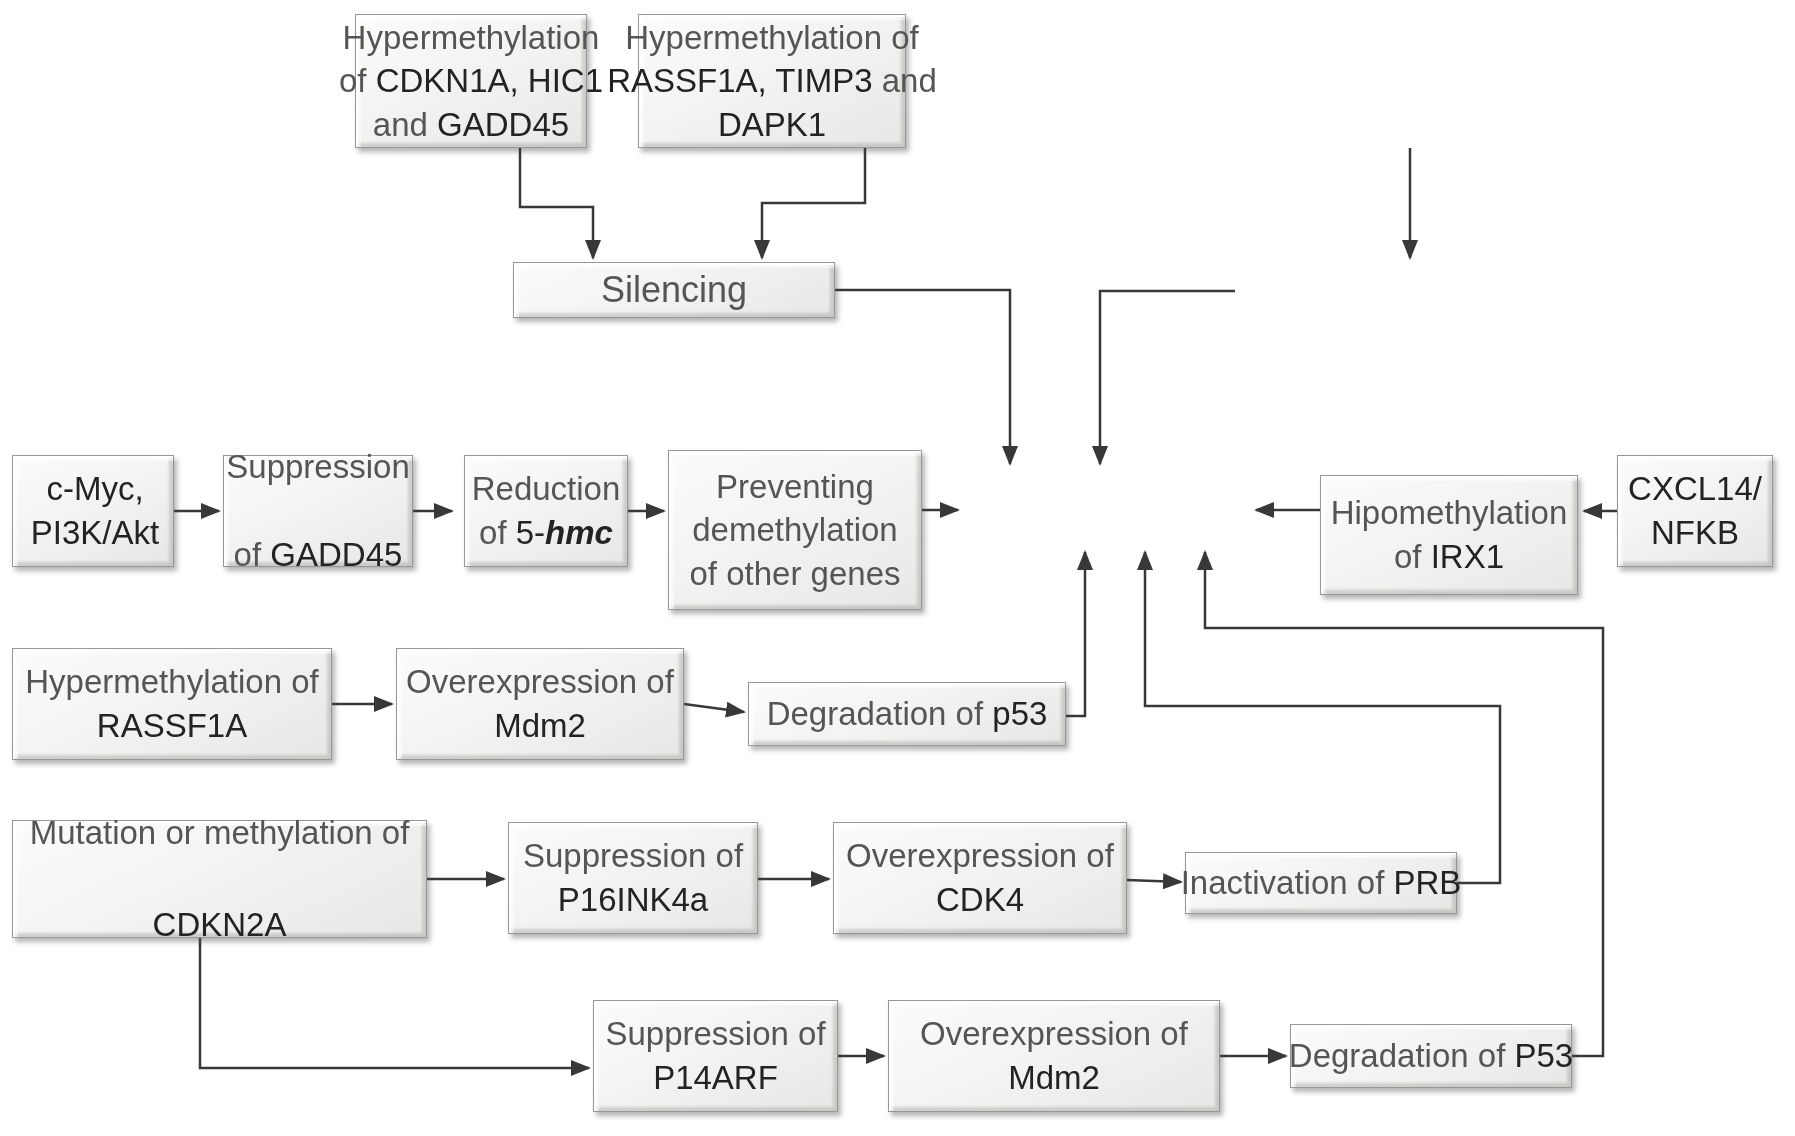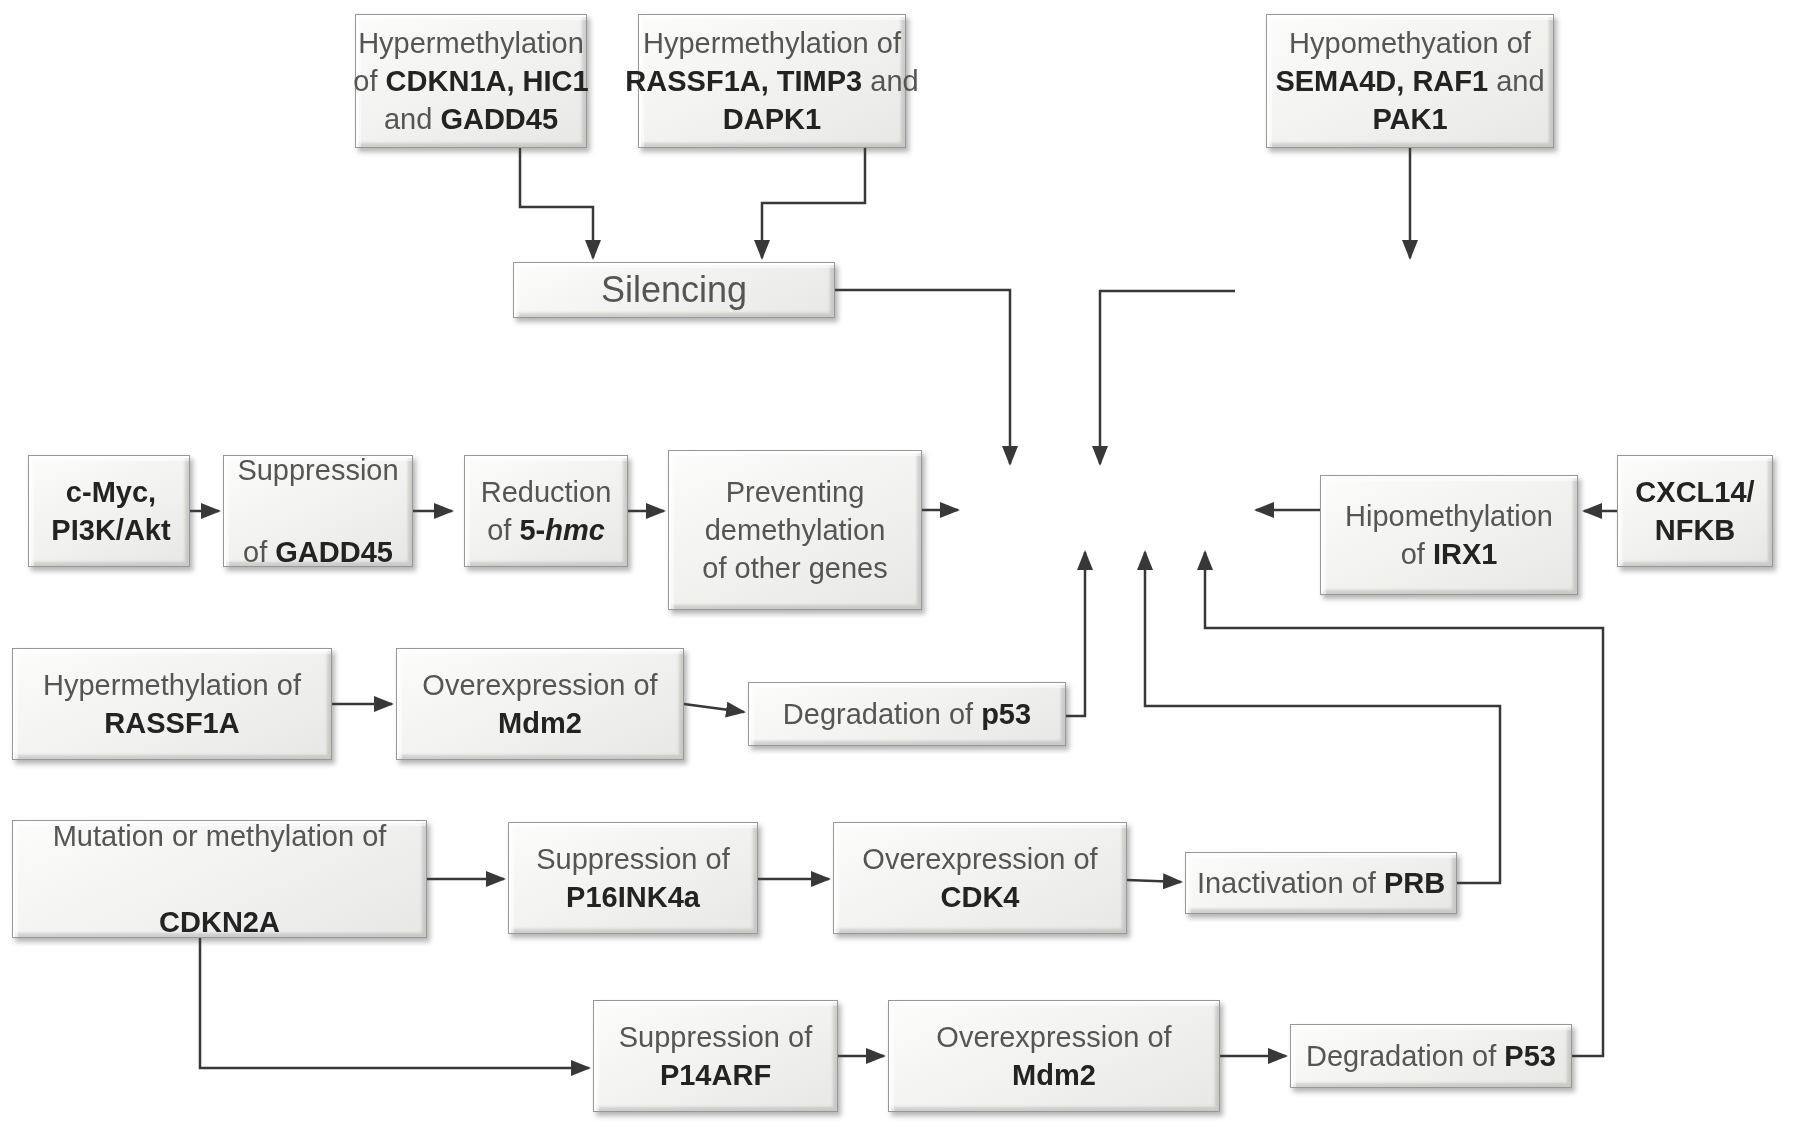--- a/index.html
+++ b/index.html
@@ -21,25 +21,25 @@
     text-align:center;
     box-sizing:border-box;
     background:linear-gradient(155deg,#fcfcfb 0%,#f1f1ef 55%,#e7e7e5 100%);
     border:1px solid #979795;
     box-shadow:
       inset 2px 2px 0 rgba(255,255,255,0.95),
       inset 5px 5px 1px rgba(255,255,255,0.55),
       inset -4px -4px 3px rgba(150,150,148,0.38),
       3px 4px 5px rgba(70,70,70,0.40);
     color:#555553;
-    font-size:29px;
+    font-size:33px;
     line-height:1.32;
     padding:4px 8px;
   }
-  .node .b{font-weight:bold;color:#232323;}
+  .node .b{font-weight:normal;color:#232323;}
   .node .bi{font-weight:bold;font-style:italic;color:#232323;}
   .node.banner{font-size:36px;}
   .node.osteo{font-size:37px;font-weight:bold;color:#1a1a1a;line-height:1.1;}
   .nline{display:block;white-space:nowrap;}
 </style>
 </head>
 <body>
 
 <div class="canvas">
 
@@ -80,32 +80,27 @@
     <span class="nline"><span>of </span><span class="b">CDKN1A, HIC1</span></span>
     <span class="nline"><span>and </span><span class="b">GADD45</span></span>
   </div>
 
   <div class="node" style="left:638px;top:14px;width:268px;height:134px;">
     <span class="nline">Hypermethylation of</span>
     <span class="nline"><span class="b">RASSF1A, TIMP3</span><span> and</span></span>
     <span class="nline b">DAPK1</span>
   </div>
 
-  <div class="node" style="left:1266px;top:14px;width:288px;height:134px;">
-    <span class="nline">Hypomethyation of</span>
-    <span class="nline"><span class="b">SEMA4D, RAF1</span><span> and</span></span>
-    <span class="nline b">PAK1</span>
-  </div>
 
   <div class="node banner" style="left:513px;top:262px;width:322px;height:56px;">
     <span class="nline">Silencing</span>
   </div>
 
 
-  <div class="node" style="left:28px;top:455px;width:162px;height:112px;padding-left:12px;">
+  <div class="node" style="left:12px;top:455px;width:162px;height:112px;padding-left:12px;">
     <span class="nline b">c-Myc,</span>
     <span class="nline b">PI3K/Akt</span>
   </div>
 
   <div class="node" style="left:223px;top:455px;width:190px;height:112px;gap:44px;">
     <span class="nline">Suppression</span>
     <span class="nline"><span>of </span><span class="b">GADD45</span></span>
   </div>
 
   <div class="node" style="left:456px;top:455px;width:164px;height:112px;margin-left:8px;">

